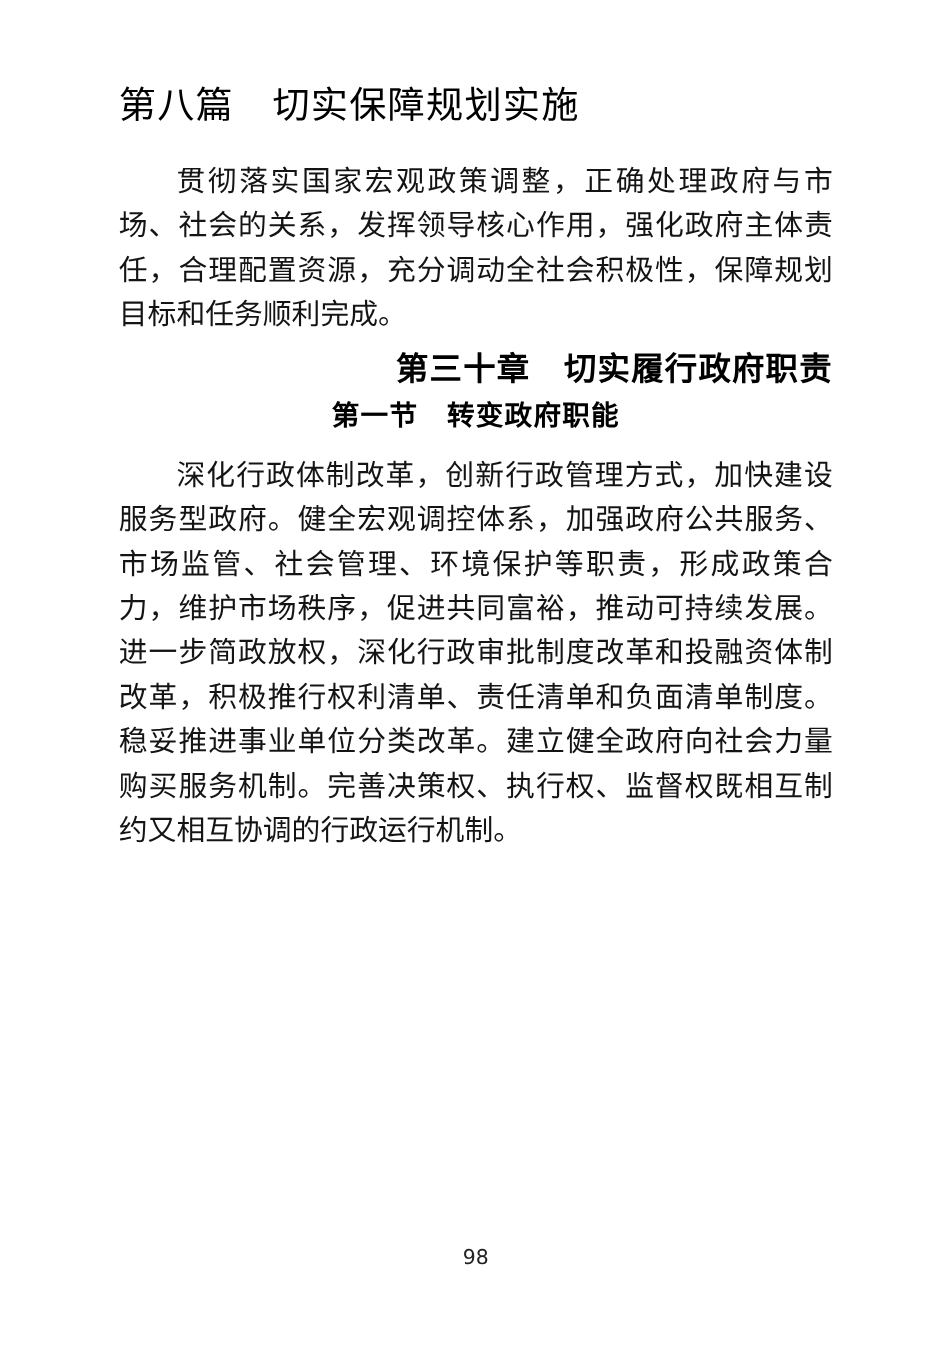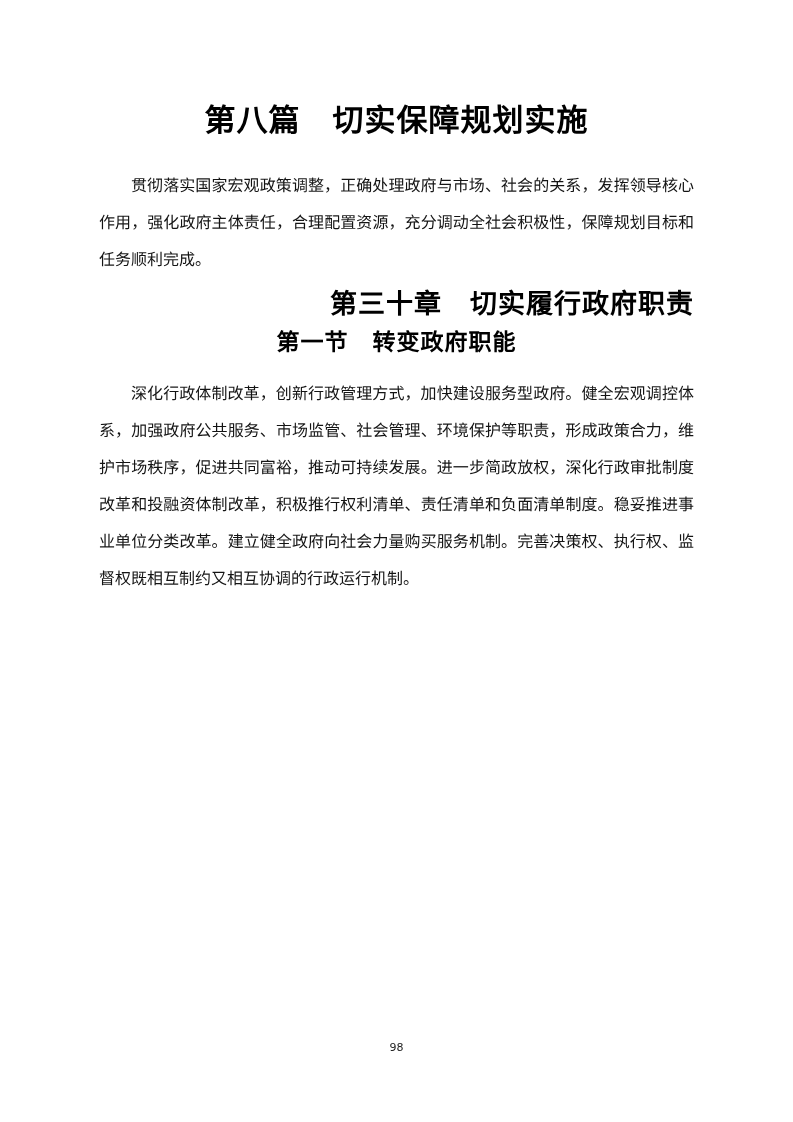--- a/index.html
+++ b/index.html
@@ -13,25 +13,24 @@
     height: 1122px;
     margin: 0 auto;
     background: #ffffff;
     box-sizing: border-box;
     padding: 0 99px;
     overflow: hidden;
     color: #161616;
     font-family: "Liberation Serif", serif;
   }
   h1.part-title {
-    margin: 102px 0 0 0;
+    margin: 69px 0 0 0;
     font-size: 31px;
     line-height: 38px;
-    font-weight: bold;
-    text-align: center;
+    font-weight: normal;
     color: #000000;
     font-family: "Liberation Serif", serif;
     letter-spacing: 1px;
   }
   h2.chapter-title {
     margin: 8px 0 0 0;
     font-size: 27px;
     line-height: 36px;
     font-weight: bold;
     text-align: right;
@@ -47,38 +46,38 @@
     text-align: center;
     color: #000000;
     font-family: "Liberation Serif", serif;
     letter-spacing: 1px;
   }
   h3.section-title.second {
     margin-top: 3px;
   }
   p.body-para {
     margin: 0;
-    font-size: 16px;
+    font-size: 24px;
     line-height: 37px;
     text-align: justify;
     text-indent: 2em;
     color: #141414;
     font-family: "Liberation Serif", serif;
   }
   p.para-1 { margin-top: 27px; }
   p.para-2 { margin-top: 13px; }
   p.para-3 { margin-top: 17px; }
   p.para-4 { margin-top: 13px; }
   .page-footer {
     position: absolute;
     top: 1040px;
     left: 0;
     width: 793px;
     text-align: center;
-    font-size: 11px;
+    font-size: 17px;
     line-height: 16px;
     color: #222222;
     font-family: "DejaVu Sans", sans-serif;
   }
 </style>
 </head>
 <body>
 
 <div class="page">
 

